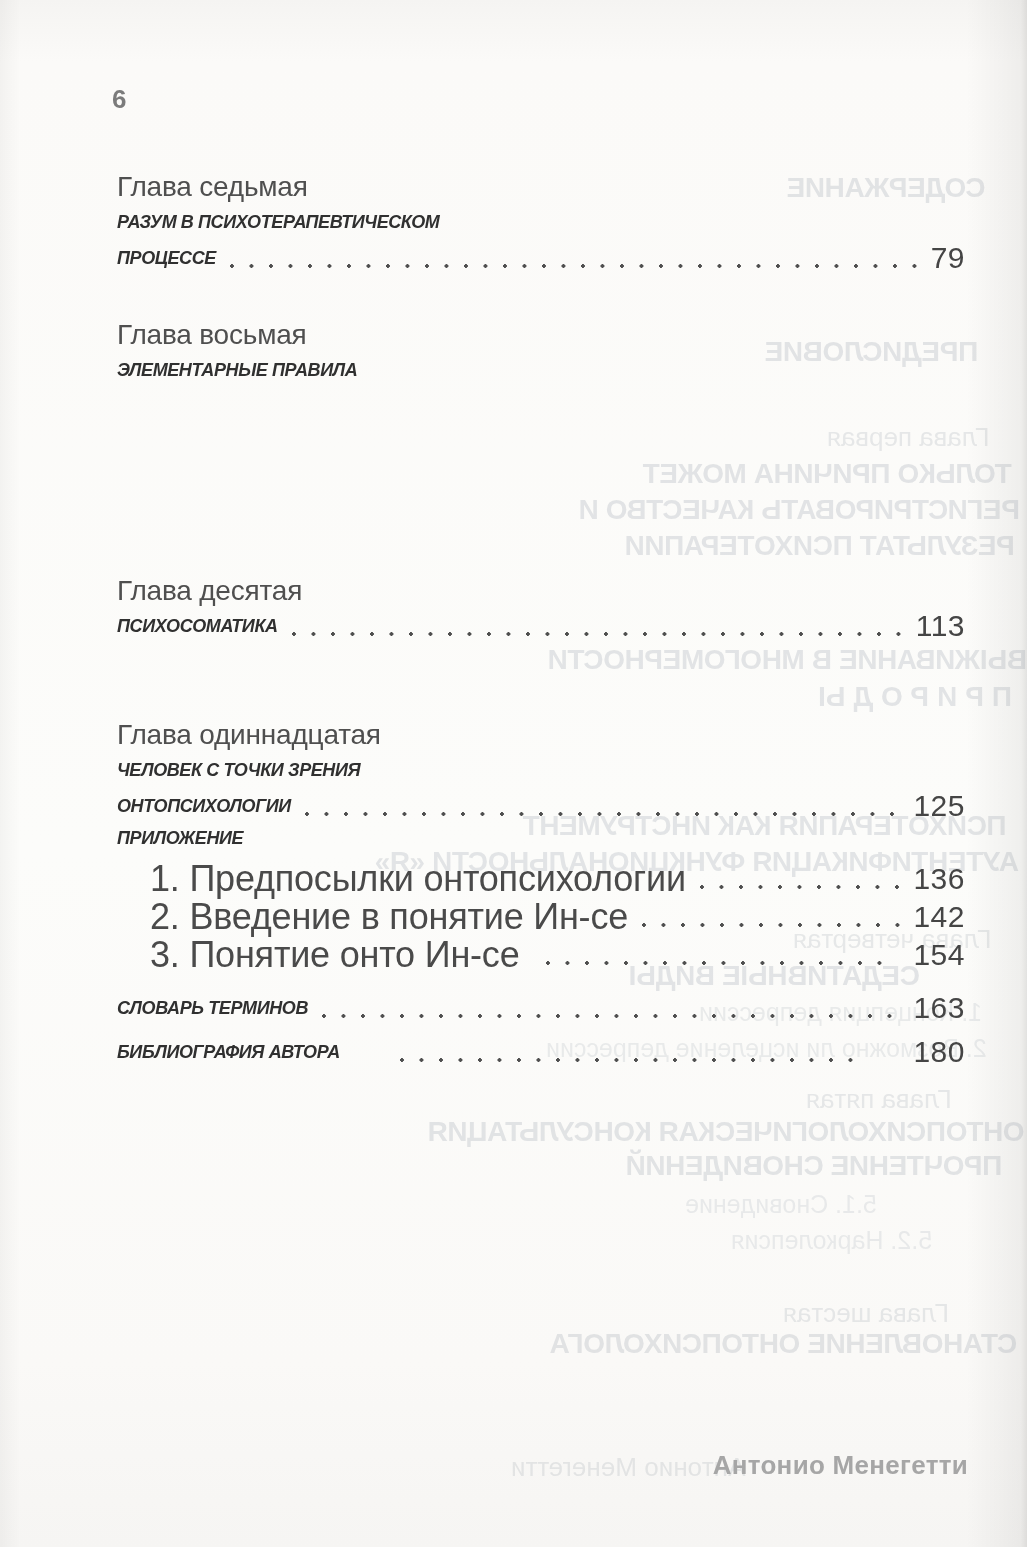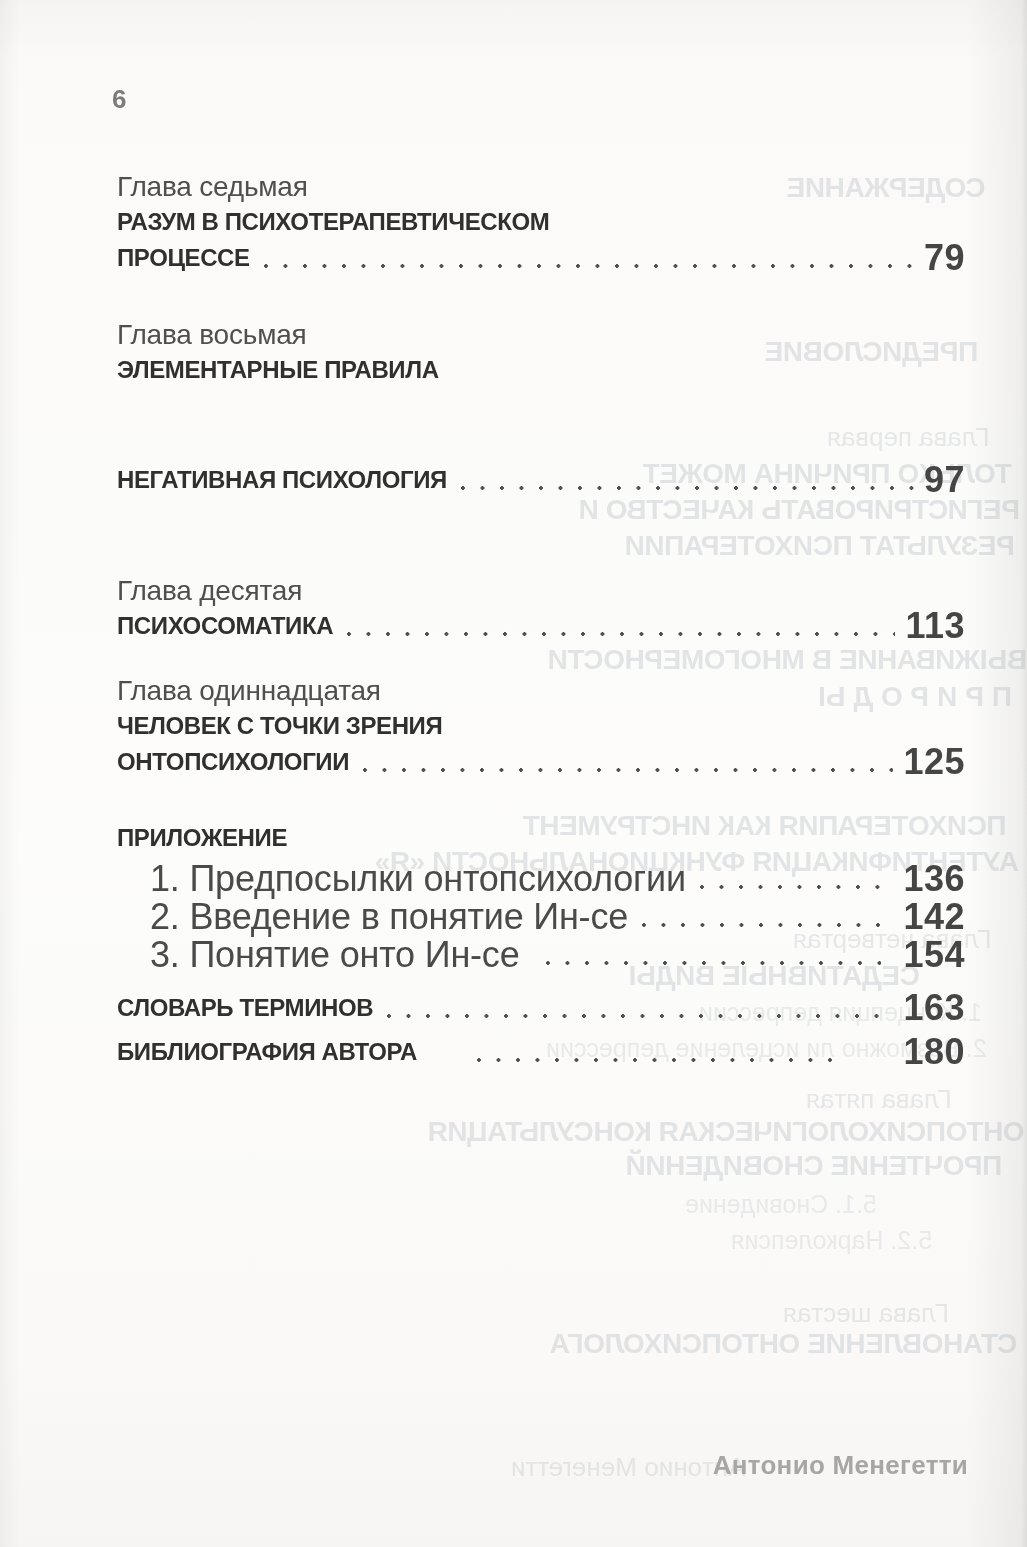--- a/index.html
+++ b/index.html
@@ -16,34 +16,34 @@
   .abs{position:absolute;left:117px;right:62px;}
   .pageno{
     position:absolute;left:112px;top:84px;
     font-size:26px;font-weight:700;color:#7b7b7b;line-height:30px;
   }
   .kicker{
     font-size:28px;font-weight:400;color:#4f4f4f;line-height:34px;
     letter-spacing:-0.2px;white-space:nowrap;
   }
   .tbold{
-    font-size:24px;font-weight:700;color:#303030;line-height:36px;
-    letter-spacing:-0.4px;white-space:nowrap;
+    font-size:18px;font-weight:700;color:#303030;line-height:36px;
+    letter-spacing:-0.4px;white-space:nowrap;font-style:italic;
   }
   .frow{display:flex;align-items:flex-end;}
   .frow .tbold{flex:0 0 auto;}
   .leader{
     flex:1 1 auto;height:6px;
     margin:0 10px 7px 14px;
     background-image:radial-gradient(circle at 2px 3px, #4f4f4f 1.7px, rgba(0,0,0,0) 2px);
     background-size:19.5px 6px;background-repeat:repeat-x;background-position:left bottom;
   }
   .pnum{
     flex:0 0 auto;
-    font-size:36px;font-weight:700;color:#454545;line-height:36px;letter-spacing:0.5px;
+    font-size:30px;font-weight:400;color:#454545;line-height:36px;letter-spacing:0.5px;
   }
   .item{display:flex;align-items:flex-end;padding-left:33px;line-height:38px;}
   .item .ilabel{
     flex:0 0 auto;font-size:36px;font-weight:400;color:#4a4a4a;
     letter-spacing:-0.2px;white-space:nowrap;line-height:38px;
   }
   .item .leader{margin-bottom:8px;}
   .item .pnum{line-height:38px;}
   .watermark{
     position:absolute;right:59px;top:1448px;
@@ -103,37 +103,32 @@
       <span class="pnum">79</span>
     </div>
   </div>
 
   <div class="abs" style="top:318px;">
     <div class="kicker">Глава восьмая</div>
     <div class="tbold">ЭЛЕМЕНТАРНЫЕ ПРАВИЛА</div>
   </div>
 
   <div class="abs" style="top:462px;">
-    <div class="frow">
-      <span class="tbold">НЕГАТИВНАЯ ПСИХОЛОГИЯ</span>
-      <span class="leader"></span>
-      <span class="pnum">97</span>
-    </div>
   </div>
 
   <div class="abs" style="top:574px;">
     <div class="kicker">Глава десятая</div>
     <div class="frow">
       <span class="tbold">ПСИХОСОМАТИКА</span>
       <span class="leader"></span>
       <span class="pnum">113</span>
     </div>
   </div>
 
-  <div class="abs" style="top:674px;">
+  <div class="abs" style="top:718px;">
     <div class="kicker">Глава одиннадцатая</div>
     <div class="tbold">ЧЕЛОВЕК С ТОЧКИ ЗРЕНИЯ</div>
     <div class="frow">
       <span class="tbold">ОНТОПСИХОЛОГИИ</span>
       <span class="leader"></span>
       <span class="pnum">125</span>
     </div>
   </div>
 
   <div class="abs" style="top:820px;">

